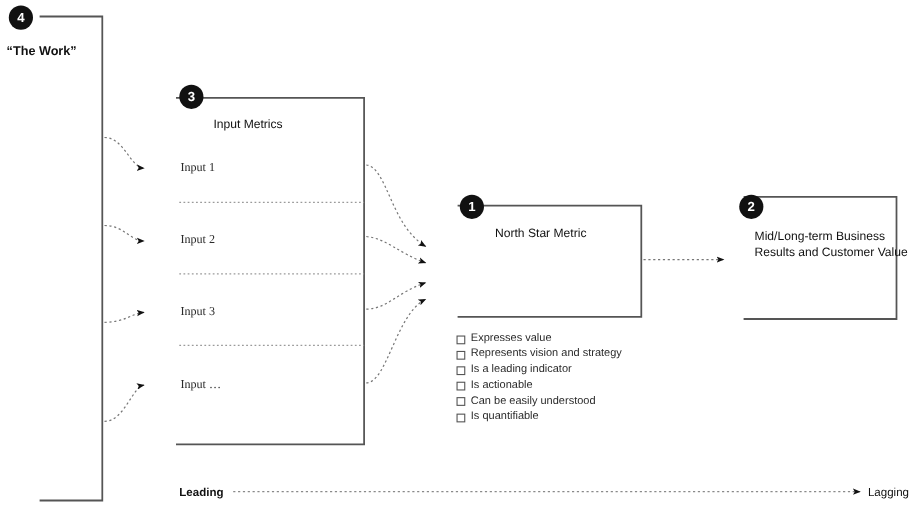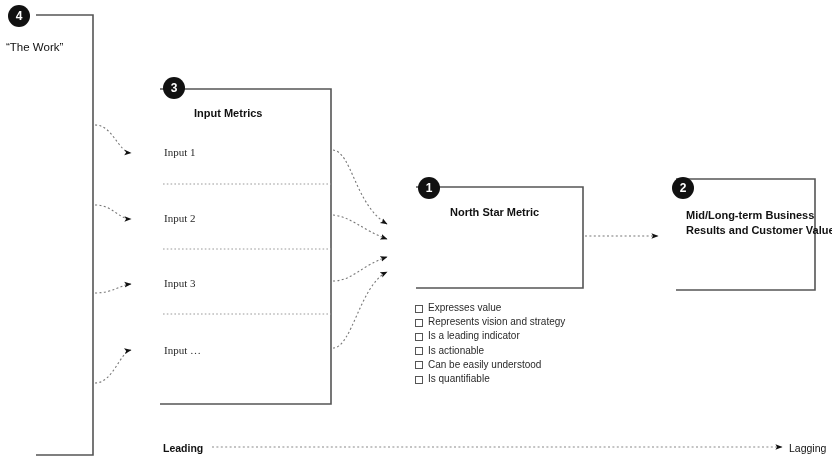--- a/index.html
+++ b/index.html
@@ -43,26 +43,26 @@
   }
   .lbl {
     position: absolute;
     font-family: "Liberation Sans", sans-serif;
     white-space: nowrap;
   }
   .work-label {
     left: 6px;
     top: 41px;
     font-size: 11.5px;
-    font-weight: normal;
+    font-weight: bold;
     color: #111111;
   }
   .box-title {
     font-size: 11px;
-    font-weight: bold;
+    font-weight: normal;
     color: #111111;
     padding-left: 30px;
   }
   .box-title.multi {
     white-space: normal;
     line-height: 15px;
   }
   .input-row {
     position: absolute;
     left: 164px;

